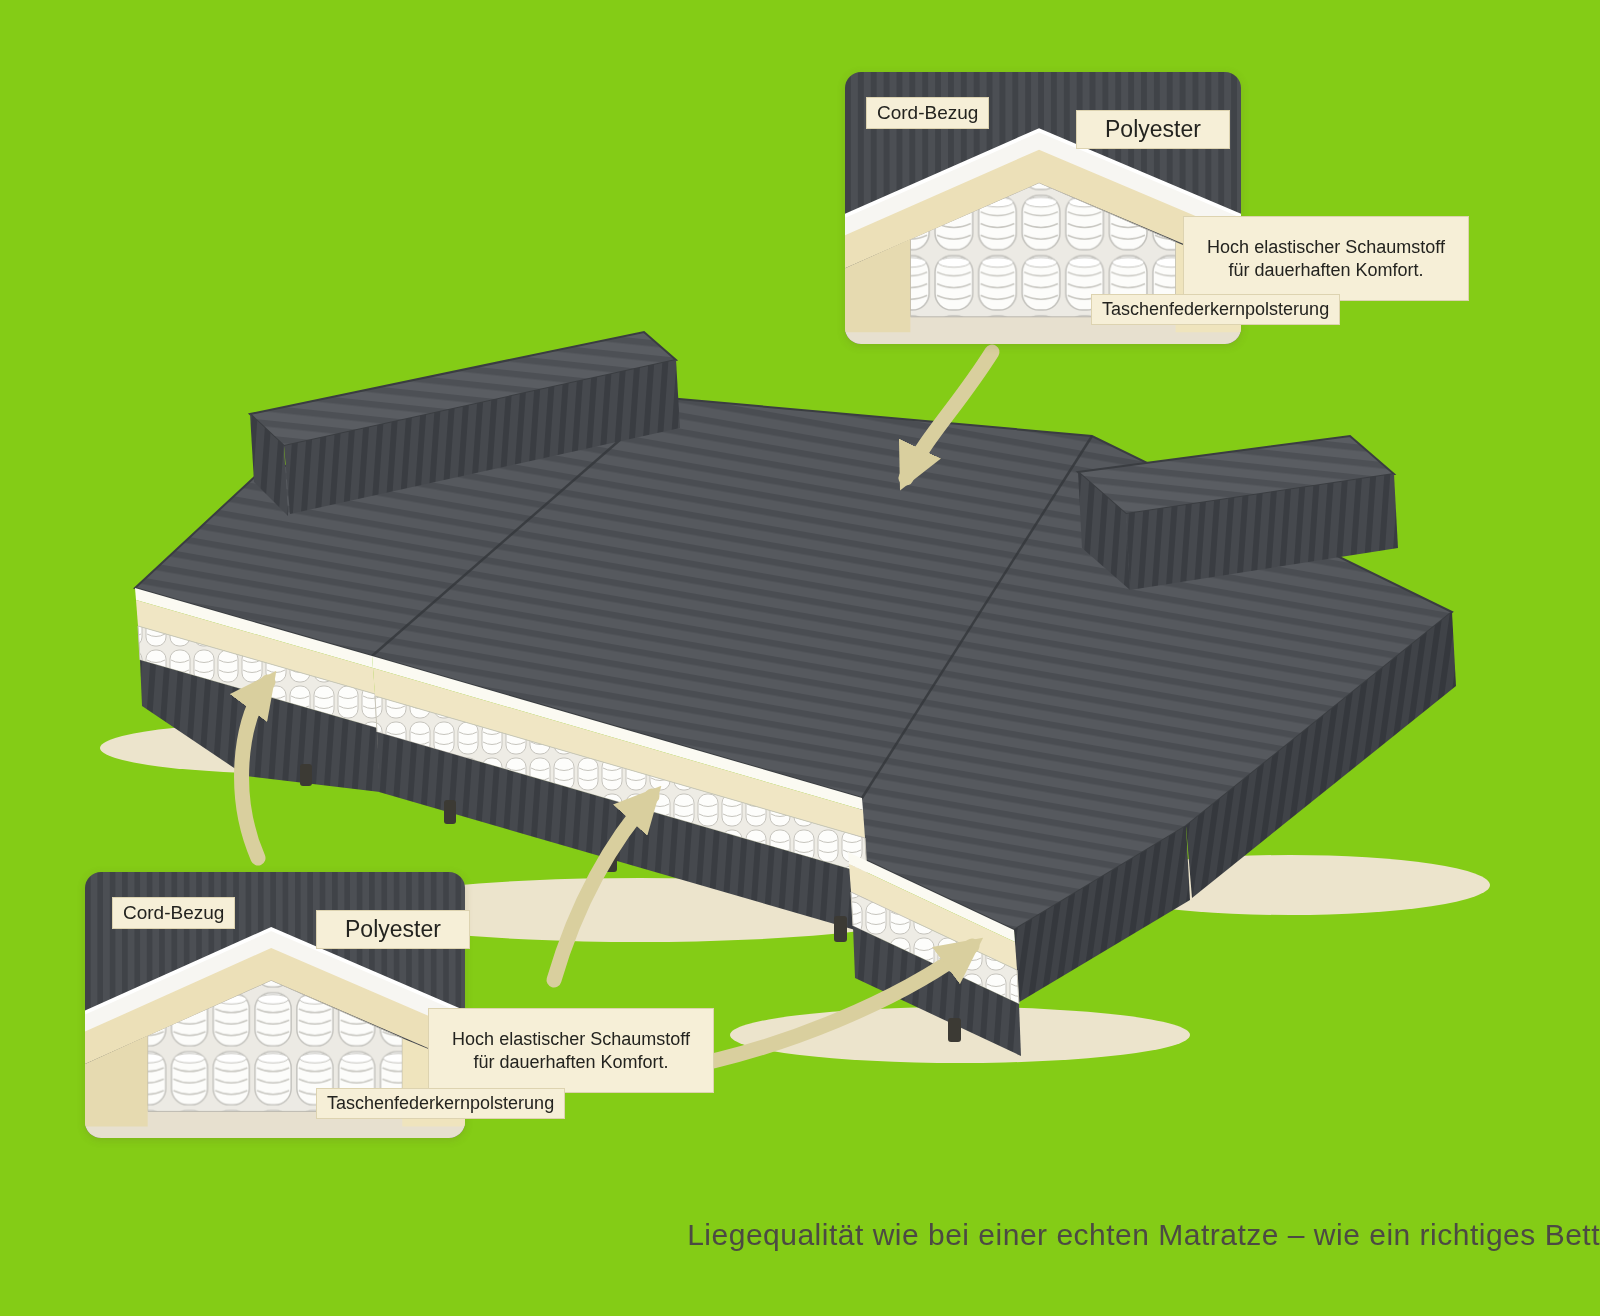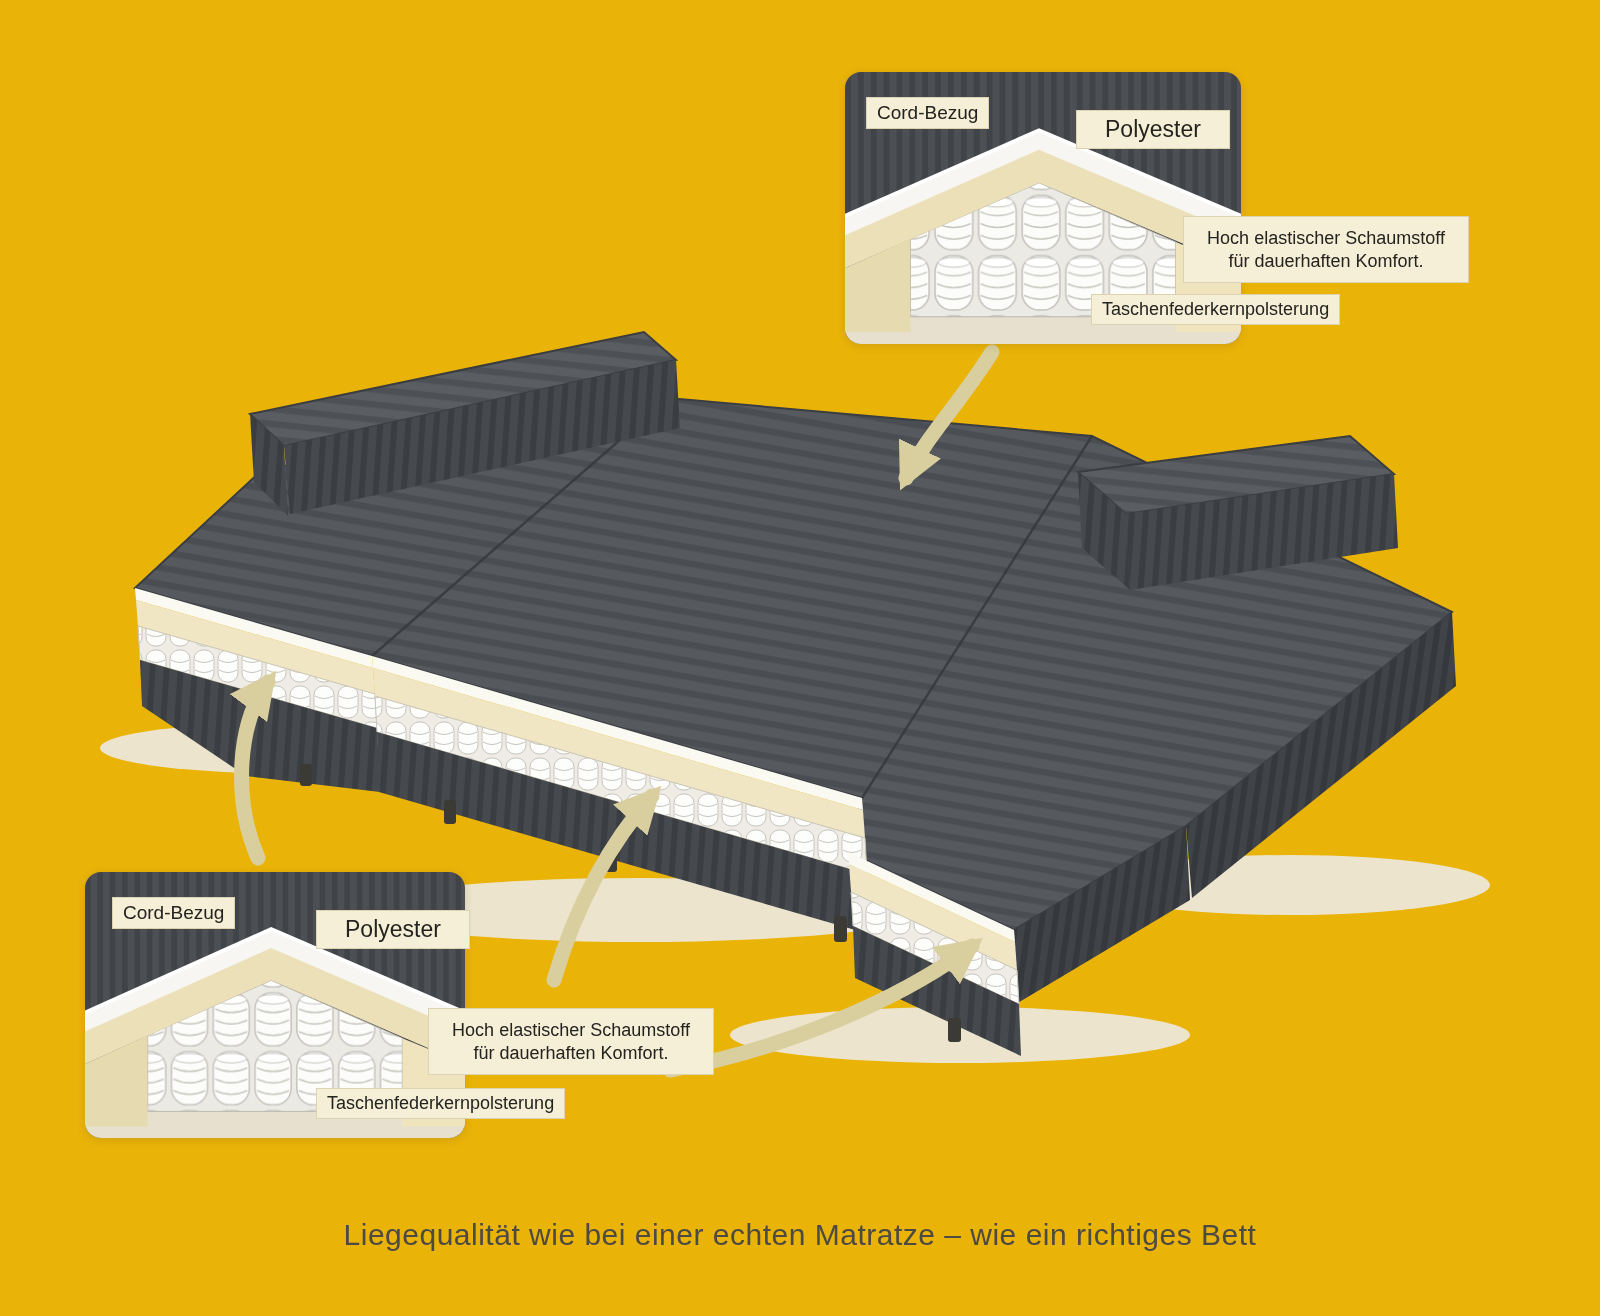--- a/index.html
+++ b/index.html
@@ -1,27 +1,27 @@
 <!DOCTYPE html>
 <html><head>
 <meta charset="utf-8">
 <style>
   html,body{margin:0;padding:0;}
   body{font-family:"Liberation Sans", sans-serif; background:#fcf5e6;}
-  .stage{position:relative; width:1600px; height:1316px; background:#eab308; overflow:hidden;}
+  .stage{position:relative; width:1600px; height:1316px; background:#84cc16; overflow:hidden;}
   .sofa-svg{position:absolute; left:0; top:0; width:1600px; height:1316px;}
   .inset{position:absolute; border-radius:16px; overflow:hidden; box-shadow:0 2px 8px rgba(90,80,50,.18);}
   .inset svg{display:block; width:100%; height:100%;}
   .inset-tr{left:845px; top:72px; width:396px; height:272px;}
   .inset-bl{left:85px;  top:872px; width:380px; height:266px;}
   .lbl{position:absolute; background:#f6efd7; border:1px solid #ddd3b0; color:#23231f;
        padding:3px 10px; font-size:19px; line-height:1.25; white-space:nowrap;}
   .lbl-big{font-size:23px; padding:4px 28px;}
-  .lbl-block{white-space:normal; width:268px; text-align:center; font-size:18px; padding:10px 8px;}
-  .caption{position:absolute; left:0; top:1218px; width:100%; text-align:center;
+  .lbl-block{white-space:normal; width:268px; text-align:center; font-size:18px; padding:19px 8px;}
+  .caption{position:absolute; left:0; top:1218px; width:100%; text-align:right;
            font-size:30px; color:#4c4a43; letter-spacing:.5px;}
 </style>
 </head>
 <body>
 
 <div class="stage">
 
   <svg width="0" height="0" style="position:absolute" aria-hidden="true">
     <defs>
       <pattern id="cordTop" width="16" height="16" patternUnits="userSpaceOnUse" patternTransform="rotate(100)">

